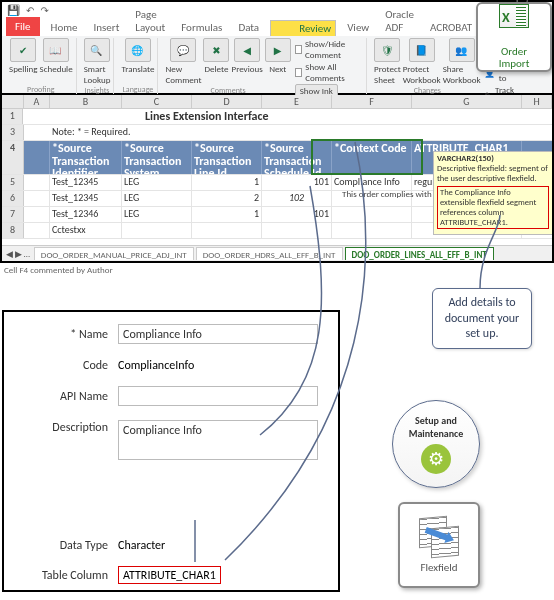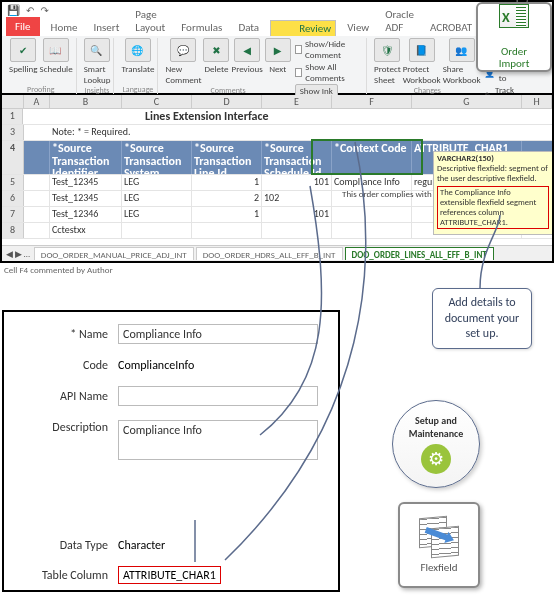--- a/index.html
+++ b/index.html
@@ -254,21 +254,21 @@
         <div class="cell cw-e" style="text-align:right;">101</div>
         <div class="cell cw-f">Compliance Info</div>
         <div class="cell cw-g">regulations</div>
       </div>
     <div class="row">
         <div class="rh">6</div>
         <div class="cell cw-a"></div>
         <div class="cell cw-b">Test_12345</div>
         <div class="cell cw-c">LEG</div>
         <div class="cell cw-d" style="text-align:right;">2</div>
-        <div class="cell cw-e" style="text-align:left;">102</div>
+        <div class="cell cw-e" style="text-align:center;font-style:italic;">102</div>
         <div class="cell cw-f"></div>
         <div class="cell cw-g"></div>
       </div>
     <div class="row">
         <div class="rh">7</div>
         <div class="cell cw-a"></div>
         <div class="cell cw-b">Test_12346</div>
         <div class="cell cw-c">LEG</div>
         <div class="cell cw-d" style="text-align:right;">1</div>
         <div class="cell cw-e" style="text-align:right;">101</div>

